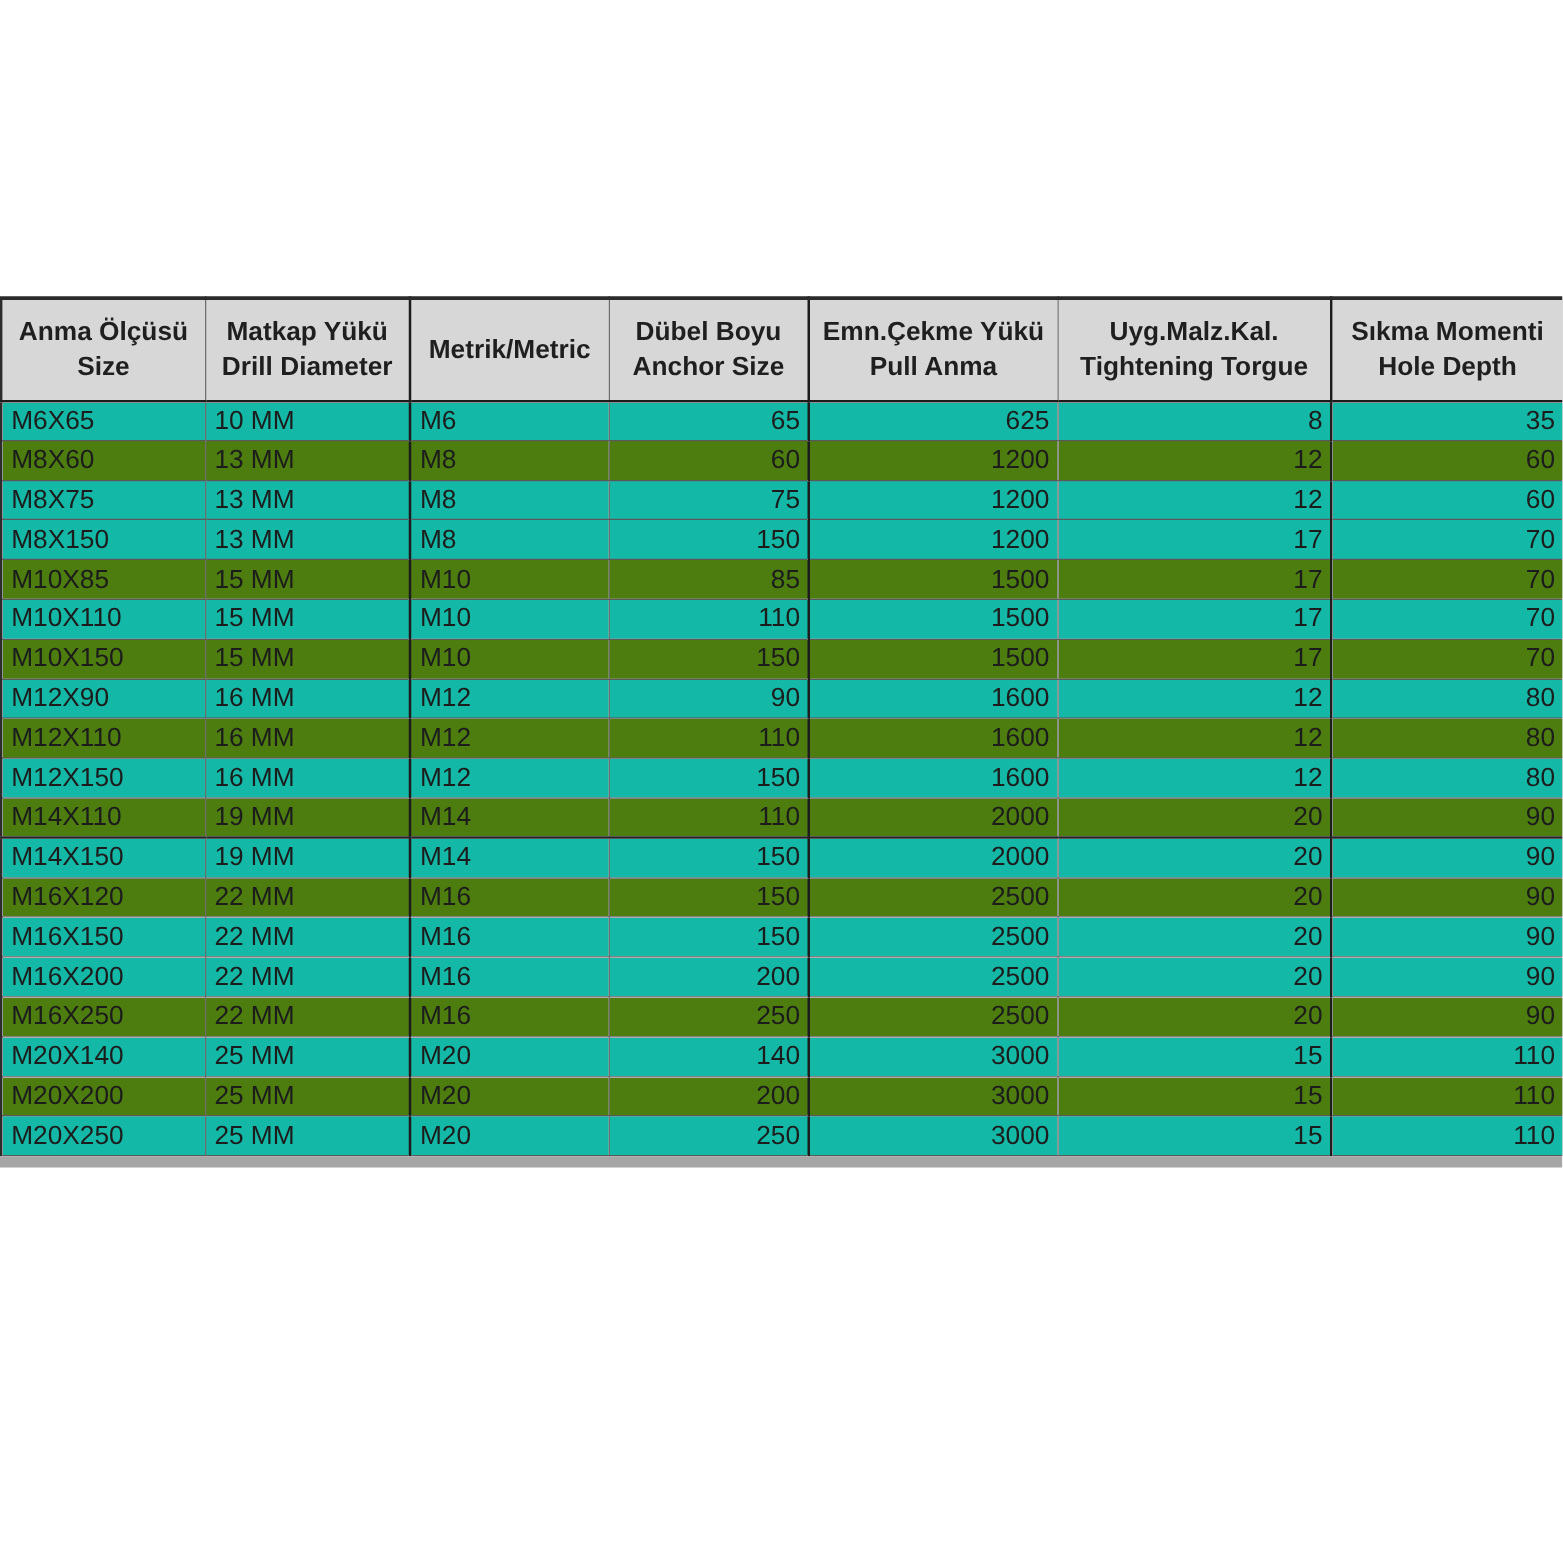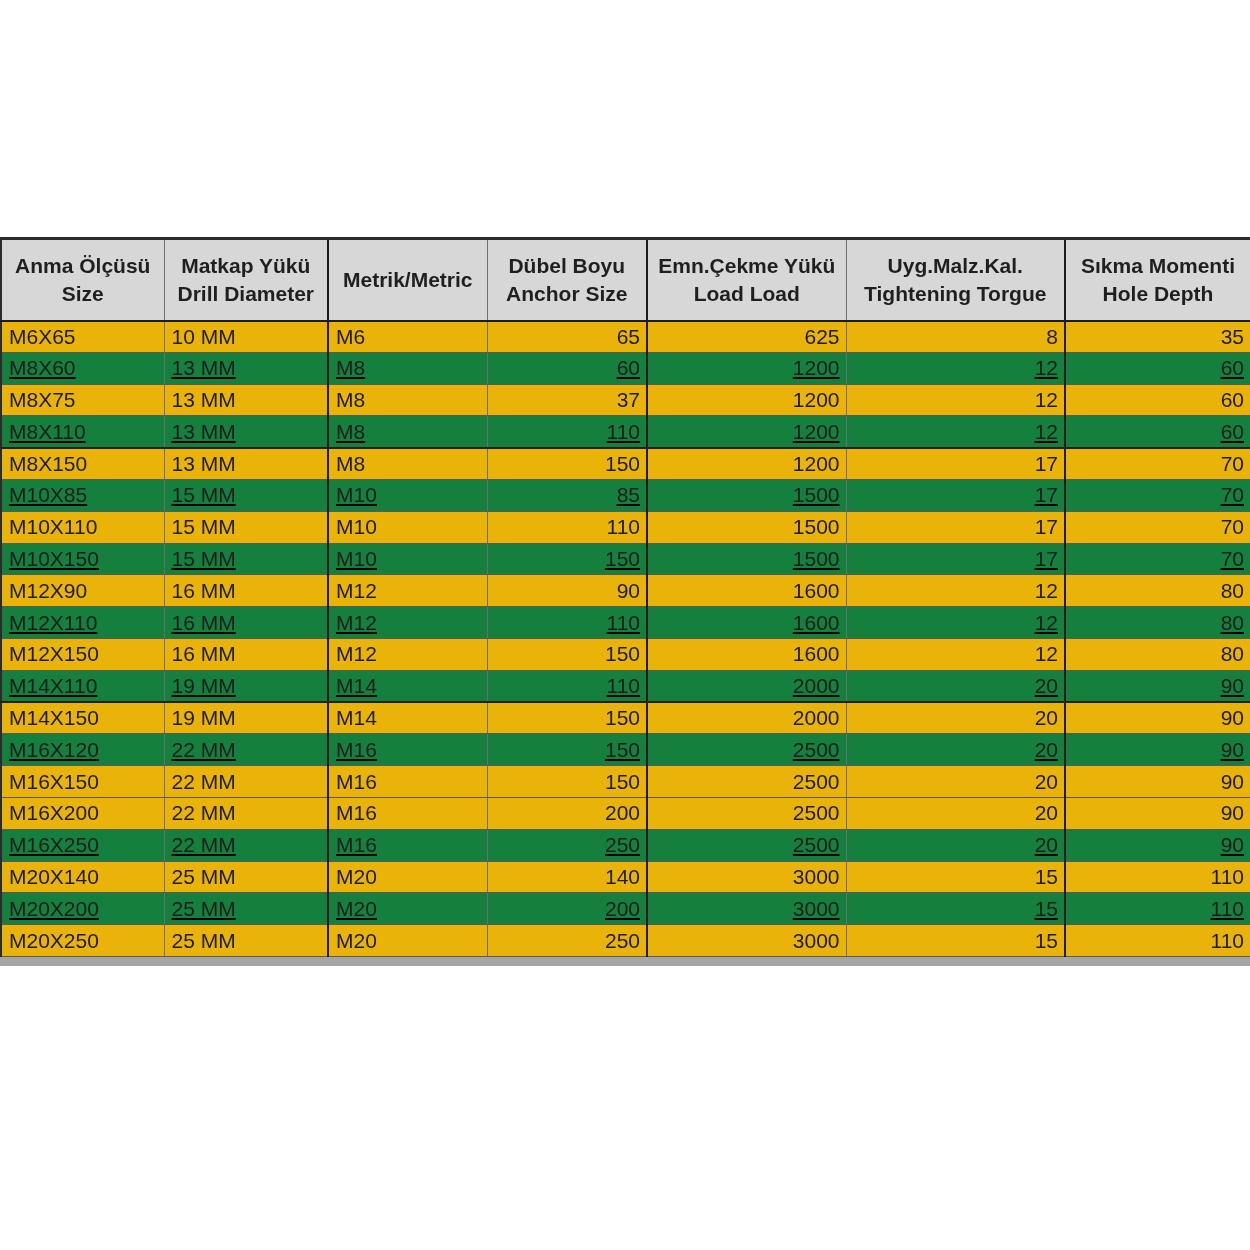--- a/index.html
+++ b/index.html
@@ -51,22 +51,22 @@
     border-bottom: 2px solid #1c1c1c;
   }
   table.spec tbody td {
     height: 31.8px;
     font-size: 21px;
     color: #1c1c1c;
     padding: 0 7px;
     text-align: left;
     vertical-align: middle;
   }
-  table.spec tbody tr.row-odd  { background: #eab308; }
-  table.spec tbody tr.row-even { background: #15803d; text-decoration: underline; }
+  table.spec tbody tr.row-odd  { background: #14b8a6; }
+  table.spec tbody tr.row-even { background: #4d7c0f; }
   table.spec tbody tr.thick-bottom td { border-bottom: 2px solid #222222; }
   table.spec td.align-right { text-align: right; padding-right: 6px; }
   .hdr-line { display: block; }
   .bottom-bar {
     width: 1250px;
     height: 9px;
     background: #a5a5a5;
   }
 </style>
 </head>
@@ -96,21 +96,21 @@
             </th>
             <th>
               <span class="hdr-line">Metrik/Metric</span>
             </th>
             <th>
               <span class="hdr-line">Dübel Boyu</span>
               <span class="hdr-line">Anchor Size</span>
             </th>
             <th>
               <span class="hdr-line">Emn.Çekme Yükü</span>
-              <span class="hdr-line">Load Load</span>
+              <span class="hdr-line">Pull Anma</span>
             </th>
             <th>
               <span class="hdr-line">Uyg.Malz.Kal.</span>
               <span class="hdr-line">Tightening Torgue</span>
             </th>
             <th>
               <span class="hdr-line">Sıkma Momenti</span>
               <span class="hdr-line">Hole Depth</span>
             </th>
           </tr>
@@ -131,30 +131,21 @@
             <td>M8</td>
             <td class="align-right">60</td>
             <td class="align-right">1200</td>
             <td class="align-right">12</td>
             <td class="align-right">60</td>
           </tr>
           <tr class="row-odd">
             <td>M8X75</td>
             <td>13 MM</td>
             <td>M8</td>
-            <td class="align-right">37</td>
-            <td class="align-right">1200</td>
-            <td class="align-right">12</td>
-            <td class="align-right">60</td>
-          </tr>
-          <tr class="row-even thick-bottom">
-            <td>M8X110</td>
-            <td>13 MM</td>
-            <td>M8</td>
-            <td class="align-right">110</td>
+            <td class="align-right">75</td>
             <td class="align-right">1200</td>
             <td class="align-right">12</td>
             <td class="align-right">60</td>
           </tr>
           <tr class="row-odd">
             <td>M8X150</td>
             <td>13 MM</td>
             <td>M8</td>
             <td class="align-right">150</td>
             <td class="align-right">1200</td>

